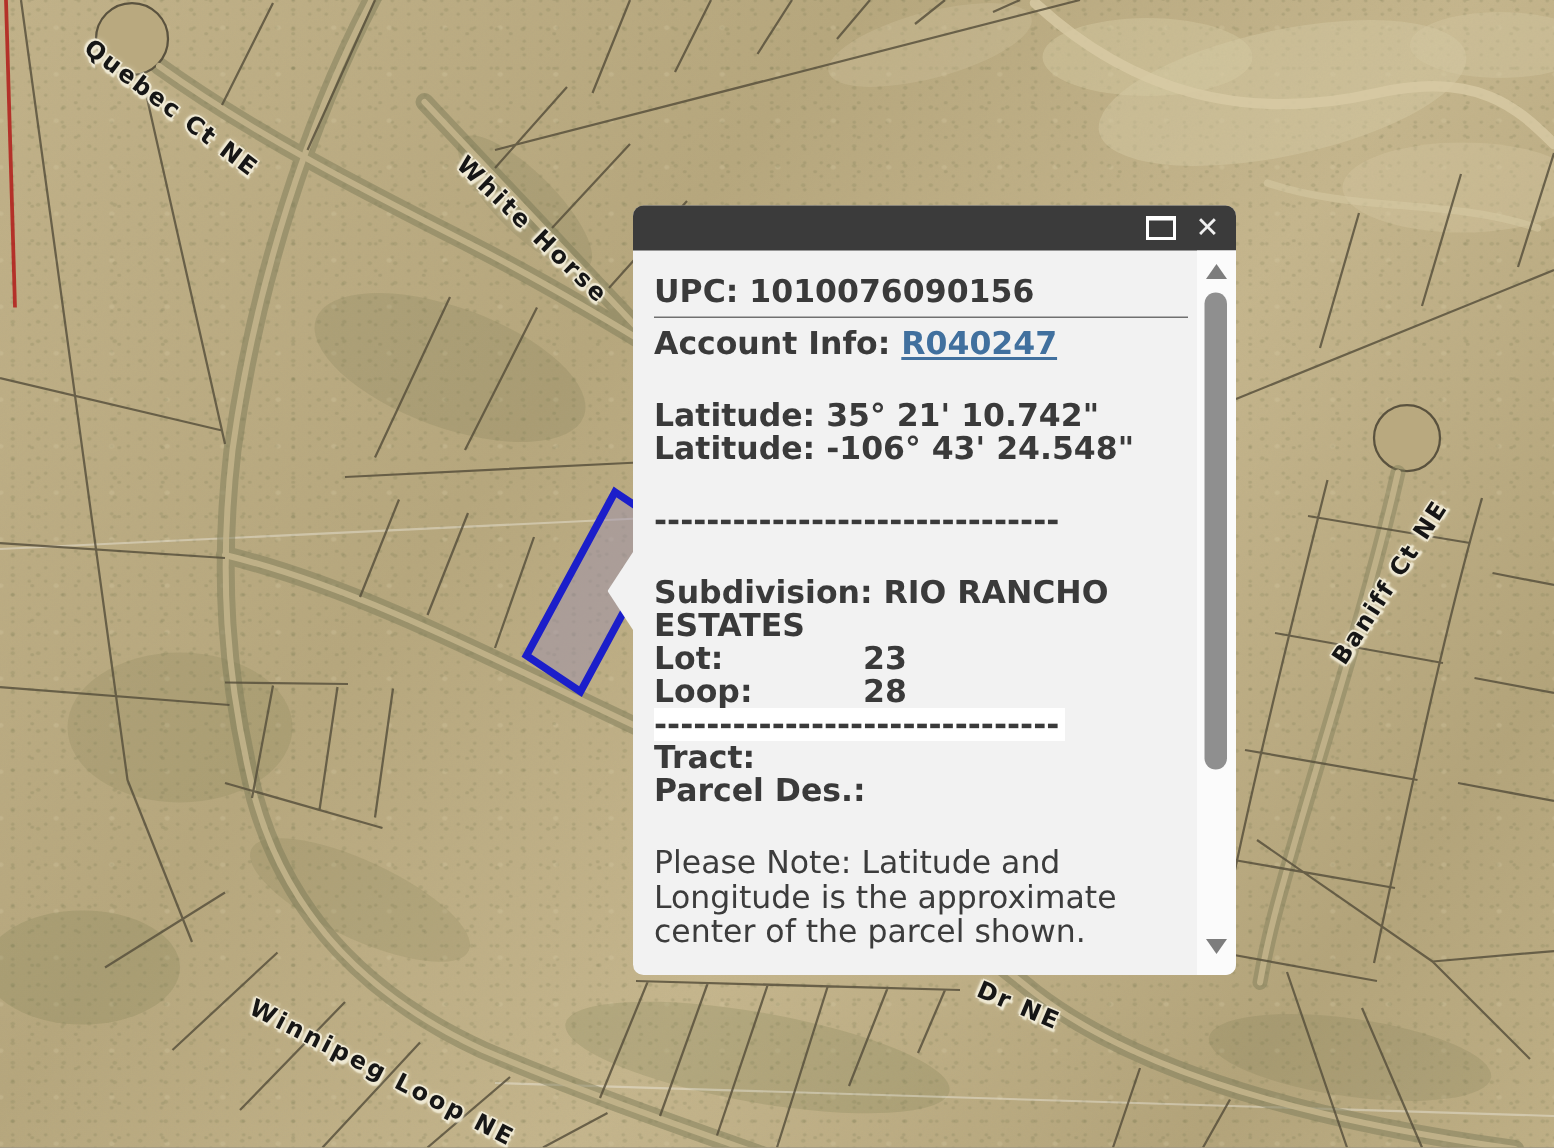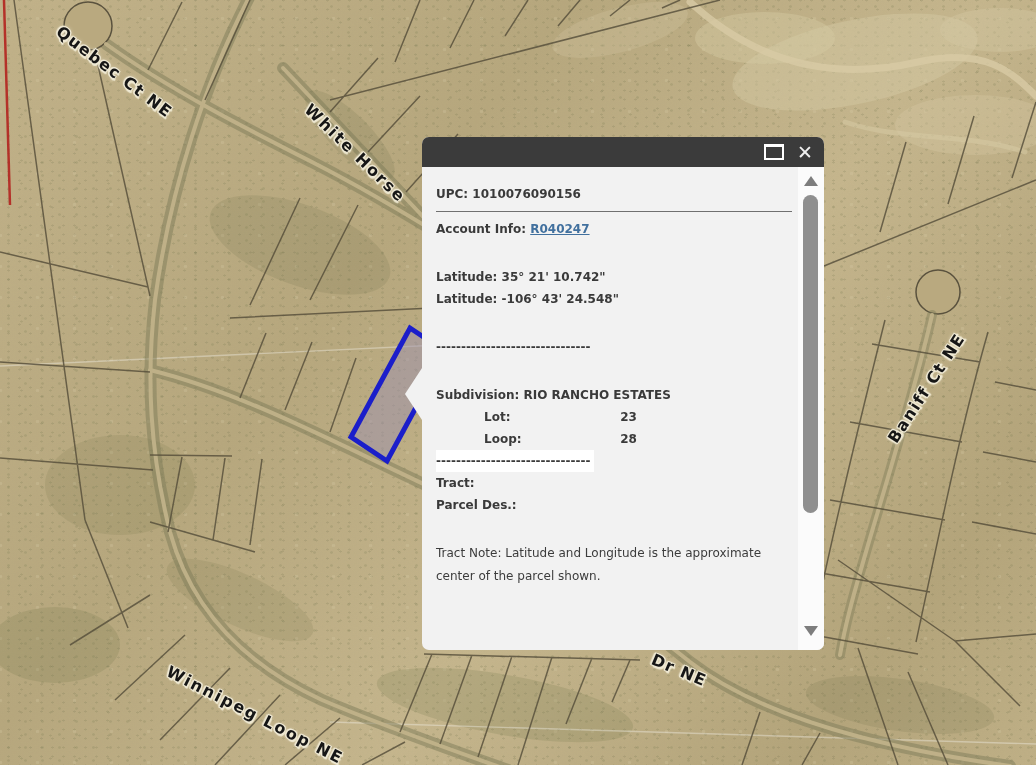--- a/index.html
+++ b/index.html
@@ -33,25 +33,25 @@
   
   .popup{position:absolute;left:422px;top:137px;width:402px;height:513px;z-index:10;
     border-radius:7px;background:#f2f2f2;}
   .titlebar{height:30px;background:#3b3b3b;border-radius:7px 7px 0 0;
     display:flex;align-items:center;justify-content:flex-end;gap:13px;padding-right:11px;}
   .max-icon{width:16px;height:11px;border:2px solid #fff;border-top-width:3px;}
   .close-icon{color:#f0f0f0;font-size:19px;font-weight:bold;line-height:1;cursor:pointer;}
   .callout{position:absolute;left:-17px;top:231px;width:17px;height:52px;background:#f2f2f2;
     -webkit-clip-path:polygon(100% 0,0 50%,100% 100%);clip-path:polygon(100% 0,0 50%,100% 100%);}
   .content{position:relative;height:483px;padding:16px 32px 0 14px;box-sizing:border-box;
-    color:#3a3a3a;font-size:12px;font-weight:bold;line-height:22px;}
+    color:#3a3a3a;font-size:21px;font-weight:bold;line-height:22px;}
   .content .gap{height:26px;}
   .content hr{border:none;border-top:1px solid #707070;margin:6px 0;width:356px;}
   a.acct-link{color:#41709e;font-weight:bold;text-decoration:underline;cursor:pointer;margin-top:32px;}
-  .kv-row .kl{display:inline-block;width:132px;margin-left:48px;}
+  .kv-row .kl{display:inline-block;width:132px;}
   .sep{letter-spacing:0;}
   .sep.hl{background:#ffffff;display:inline-block;padding-right:4px;}
   .note{font-weight:normal;line-height:23px;color:#3c3c3c;padding-right:6px;}
 
   
   .scrollbar{position:absolute;top:0;right:0;width:26px;height:483px;background:#fbfbfb;
     border-radius:0 0 7px 0;}
   .sb-up{position:absolute;top:9px;left:6px;width:0;height:0;
     border-left:7px solid transparent;border-right:7px solid transparent;
     border-bottom:10px solid #7d7d7d;cursor:pointer;}
@@ -208,21 +208,21 @@
       <div><span class="sep hl">-------------------------------</span></div>
       <div>
         <span>Tract:</span>
         <span></span>
       </div>
       <div>
         <span>Parcel Des.:</span>
         <span></span>
       </div>
       <div class="gap"></div>
-      <div class="note">Tract Note: Latitude and Longitude is the approximate center of the parcel shown.</div>
+      <div class="note">Please Note: Latitude and Longitude is the approximate center of the parcel shown.</div>
 
       <div class="scrollbar">
         <div class="sb-up"></div>
         <div class="sb-thumb"></div>
         <div class="sb-down"></div>
       </div>
     </div>
   </div>
 
 </div>

